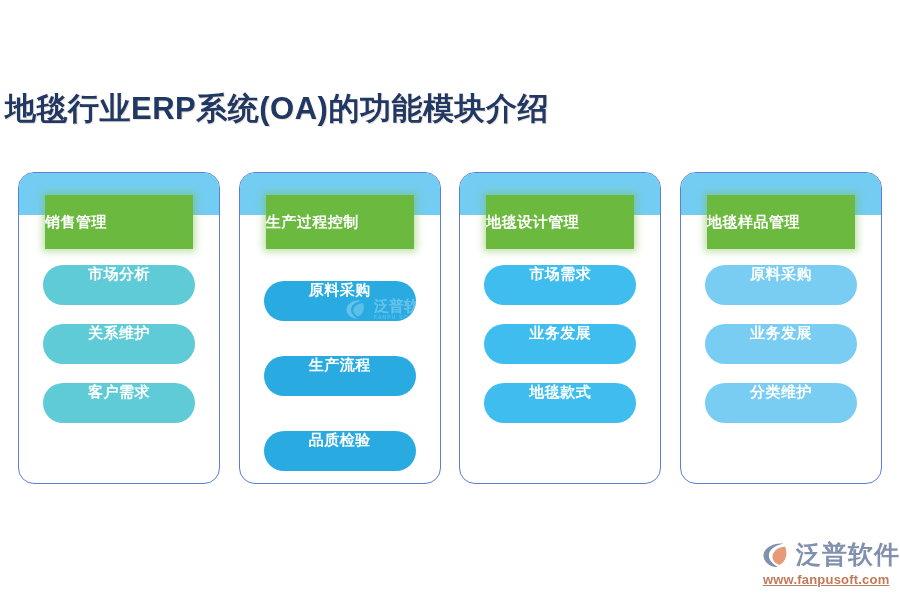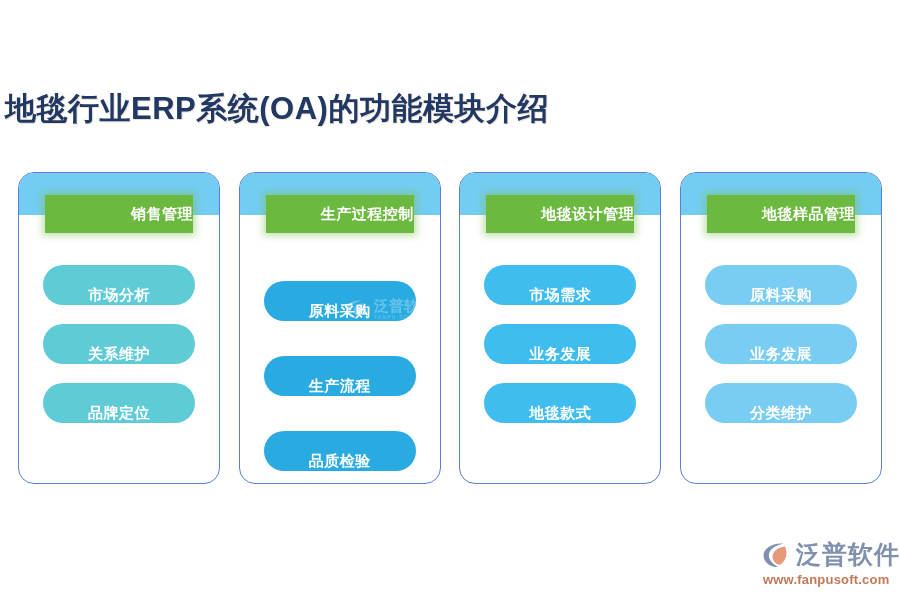--- a/index.html
+++ b/index.html
@@ -64,25 +64,25 @@
     right: 0;
     height: 42px;
     background: #73cdf2;
   }
 
   .card-header {
     position: absolute;
     top: 22px;
     left: 26px;
     right: 26px;
-    height: 38px;
+    height: 54px;
     background: #6cb93f;
     display: flex;
     align-items: center;
-    justify-content: flex-end;
+    justify-content: flex-start;
     box-shadow: 0 0 7px 3px rgba(124,190,80,0.45);
   }
 
   .card-header-label {
     color: #ffffff;
     font-size: 15px;
     font-weight: bold;
     letter-spacing: 0.5px;
     white-space: nowrap;
   }
@@ -97,21 +97,21 @@
     flex-direction: column;
     align-items: center;
     gap: 19px;
   }
 
   .pill {
     width: 152px;
     height: 40px;
     border-radius: 20px;
     display: flex;
-    align-items: flex-end;
+    align-items: flex-start;
     justify-content: center;
     box-sizing: border-box;
   }
 
   .pill-label {
     color: #ffffff;
     font-size: 15px;
     font-weight: bold;
     letter-spacing: 0.5px;
     white-space: nowrap;
@@ -187,20 +187,21 @@
     white-space: nowrap;
   }
   .logo-url {
     font-size: 13px;
     font-weight: bold;
     color: #c07a5a;
     letter-spacing: 0.2px;
     margin-top: 1px;
     margin-left: 1px;
     white-space: nowrap;
+    text-decoration: underline;
   }
 </style>
 </head>
 <body>
 
 <div class="page">
 
   <div class="page-title">地毯行业ERP系统(OA)的功能模块介绍</div>
 
   <div class="cards">
@@ -211,21 +212,21 @@
         <span class="card-header-label">销售管理</span>
       </div>
       <div class="card-items">
         <div class="pill">
           <span class="pill-label">市场分析</span>
         </div>
         <div class="pill">
           <span class="pill-label">关系维护</span>
         </div>
         <div class="pill">
-          <span class="pill-label">品牌定位</span>
+          <span class="pill-label">客户需求</span>
         </div>
       </div>
     </div>
 
     <div class="card card-2">
       <div class="card-topband"></div>
       <div class="card-header">
         <span class="card-header-label">生产过程控制</span>
       </div>
       <div class="card-items">

